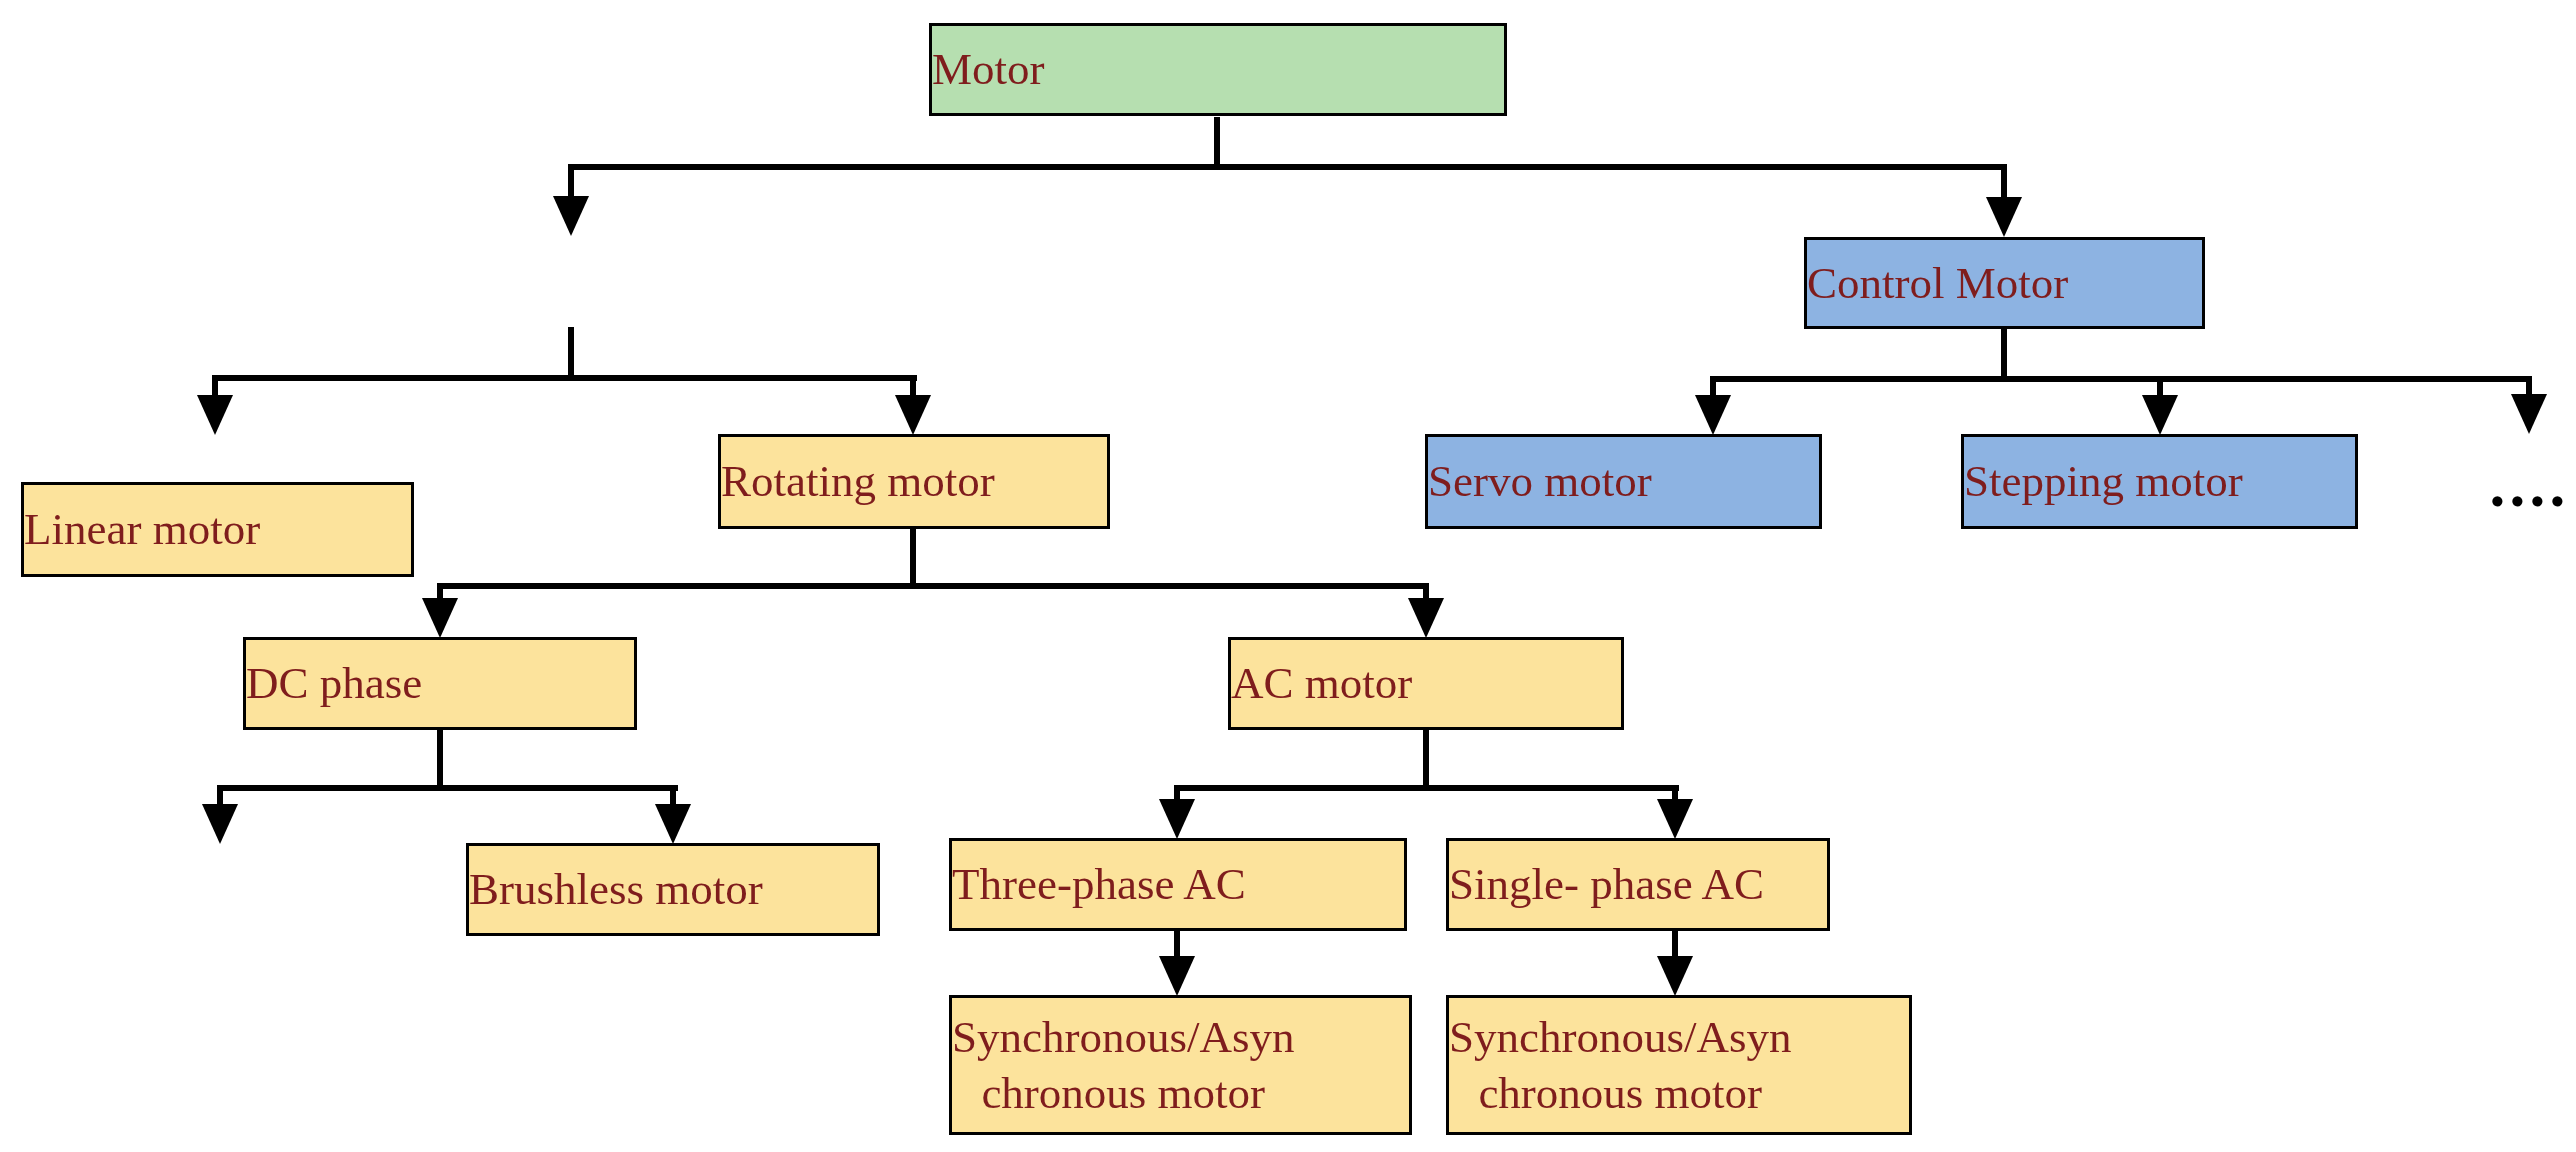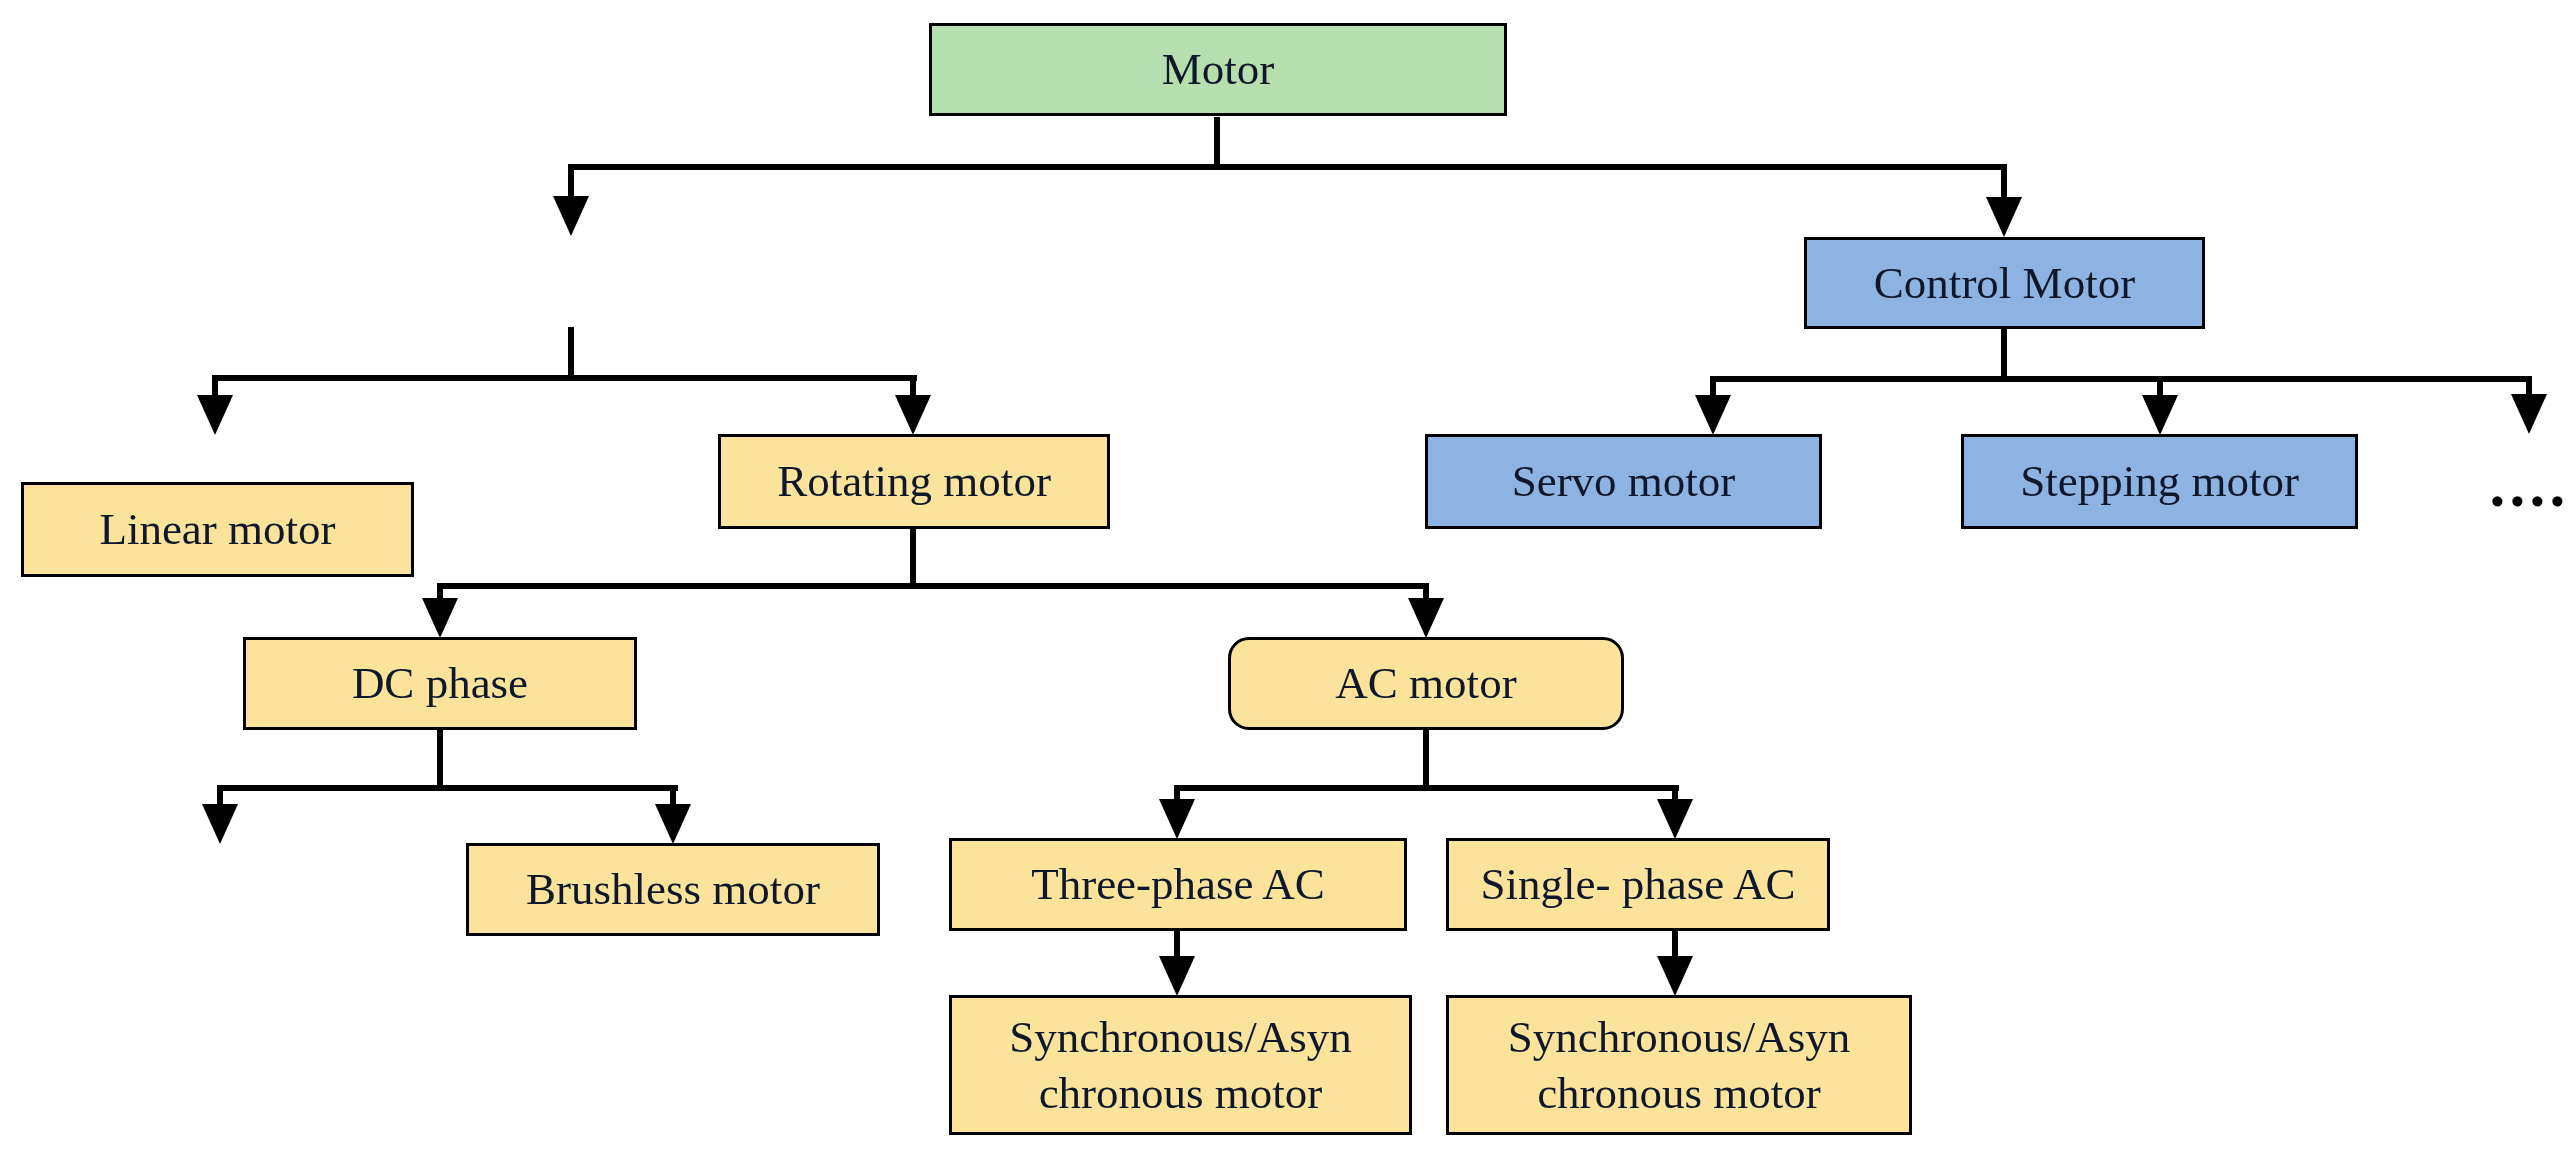--- a/index.html
+++ b/index.html
@@ -14,24 +14,24 @@
     background: #ffffff;
     font-family: "Liberation Serif", "DejaVu Serif", serif;
     overflow: hidden;
   }
   .node {
     position: absolute;
     border: 3.3px solid #000000;
     box-sizing: border-box;
     display: flex;
     align-items: center;
-    justify-content: center;
+    justify-content: flex-start;
     text-align: center;
     font-size: 45px;
-    color: #0f172a;
+    color: #7f1d1d;
     line-height: 1.25;
   }
   .node .label { display: block; }
   .plain-label {
     position: absolute;
     font-size: 63px;
     font-weight: bold;
     letter-spacing: 4.2px;
     color: #000000;
     text-align: center;
@@ -191,21 +191,21 @@
   <div class="node" id="n-stepping" style="background-color: rgb(141, 179, 226);">
     <span class="label">Stepping motor</span>
   </div>
 
   <div class="plain-label" id="n-dots">....</div>
 
   <div class="node" id="n-dc" style="background-color: rgb(252, 227, 156);">
     <span class="label">DC phase</span>
   </div>
 
-  <div class="node" id="n-ac" style="background-color: rgb(252, 227, 156); border-radius: 21px;">
+  <div class="node" id="n-ac" style="background-color: rgb(252, 227, 156);">
     <span class="label">AC motor</span>
   </div>
 
 
   <div class="node" id="n-brushless" style="background-color: rgb(252, 227, 156);">
     <span class="label">Brushless motor</span>
   </div>
 
   <div class="node" id="n-three" style="background-color: rgb(252, 227, 156);">
     <span class="label">Three-phase AC</span>

